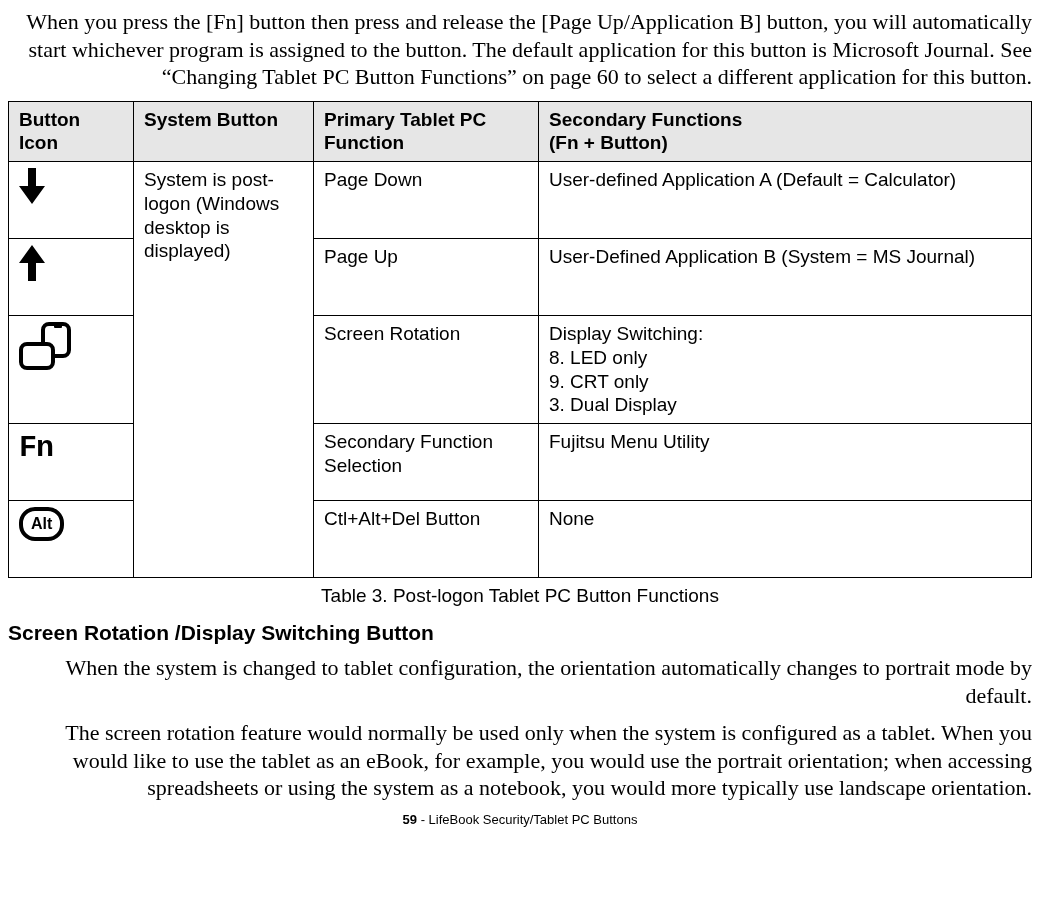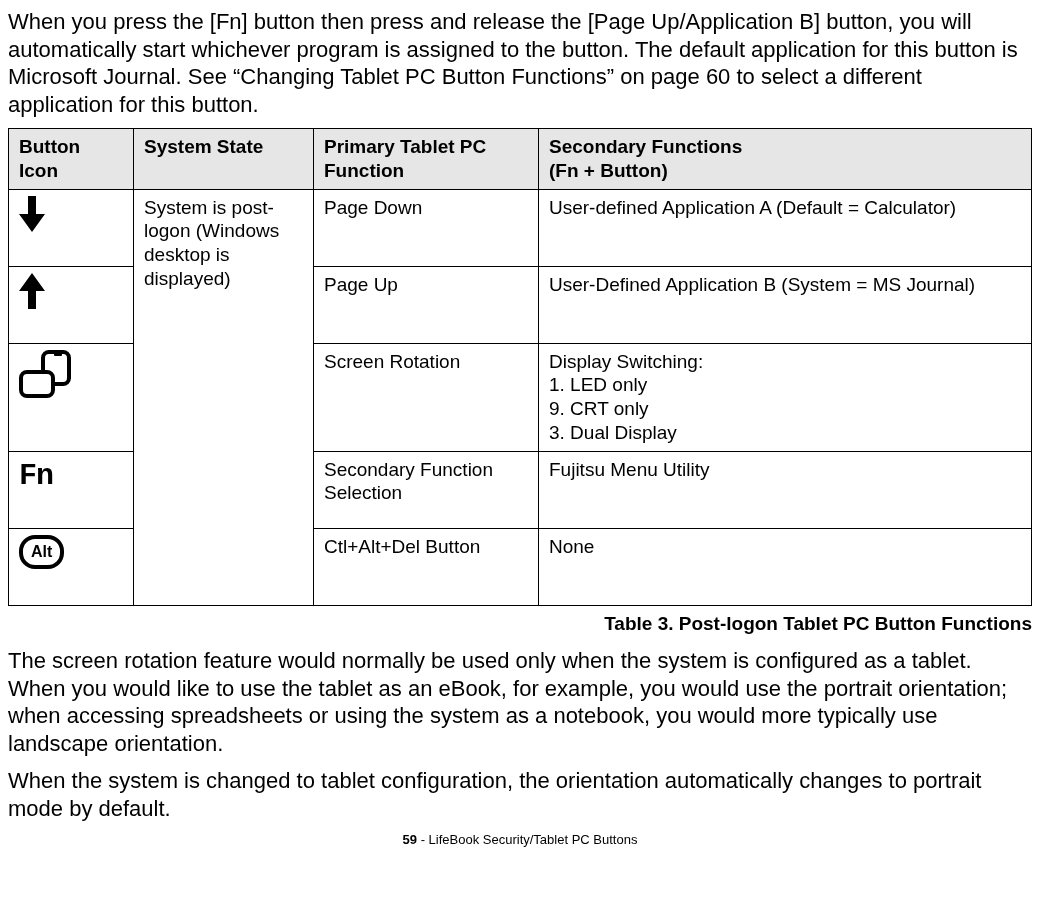--- a/index.html
+++ b/index.html
@@ -10,25 +10,25 @@
     color: #000;
     font-family: Arial, Helvetica, sans-serif;
     font-size: 20px;
     line-height: 1.25;
   }
   .page {
     padding: 8px 8px 16px 8px;
     box-sizing: border-box;
   }
   .body-para {
-    font-family: Liberation Sans, sans-serif;
+    font-family: Liberation Serif, serif;
     font-size: 22px;
     line-height: 1.25;
     margin: 0 0 10px 0;
-    text-align: left;
+    text-align: right;
   }
   table.button-table {
     border-collapse: collapse;
     width: 100%;
     margin: 8px 0 4px 0;
     font-family: Arial, Helvetica, sans-serif;
     font-size: 19px;
   }
   table.button-table th, table.button-table td {
     border: 1px solid #000;
@@ -105,23 +105,23 @@
     border-radius: 1px;
   }
 
   .state-cell {
     vertical-align: top;
     margin-top: 19px;
   }
   .multi-line span { display: block; }
 
   .table-caption {
-    text-align: right;
-    font-family: Arial, Helvetica, sans-serif;
-    font-weight: bold;
+    text-align: center;
+    font-family: Arial, Helvetica, sans-serif;
+    font-weight: normal;
     font-size: 19px;
     margin: 6px 0 12px 0;
   }
 
   .subheading {
     font-family: Arial, Helvetica, sans-serif;
     font-weight: bold;
     font-size: 21px;
     margin: 10px 0 8px 0;
   }
@@ -146,21 +146,21 @@
   <table class="button-table">
     <colgroup>
       <col class="col-icon">
         <col class="col-state">
         <col class="col-primary">
         <col class="col-secondary">
     </colgroup>
     <thead>
       <tr>
         <th>Button Icon</th>
-        <th>System State</th>
+        <th>System Button</th>
         <th>Primary Tablet PC Function</th>
         <th>
           <span class="th-sub">Secondary Functions</span>
           <span class="th-sub">(Fn + Button)</span>
         </th>
       </tr>
     </thead>
     <tbody>
 
       <tr>
@@ -192,21 +192,21 @@
         <td class="icon-cell">
           <span class="rotation-icon">
             <span class="rect back"></span>
             <span class="dash"></span>
             <span class="rect front"></span>
           </span>
         </td>
         <td>Screen Rotation</td>
         <td class="multi-line">
           <span>Display Switching:</span>
-          <span>1. LED only</span>
+          <span>8. LED only</span>
           <span>9. CRT only</span>
           <span>3. Dual Display</span>
         </td>
       </tr>
 
       <tr>
         <td class="icon-cell">
           <span class="fn-text">Fn</span>
         </td>
         <td>Secondary Function Selection</td>
@@ -218,22 +218,23 @@
           <span class="alt-key">Alt</span>
         </td>
         <td>Ctl+Alt+Del Button</td>
         <td>None</td>
       </tr>
     </tbody>
   </table>
 
   <div class="table-caption">Table 3.  Post-logon Tablet PC Button Functions</div>
 
+  <div class="subheading">Screen Rotation /Display Switching Button</div>
+
+  <p class="body-para">When the system is changed to tablet configuration, the orientation automatically changes to portrait mode by default.</p>
 
   <p class="body-para">The screen rotation feature would normally be used only when the system is configured as a tablet. When you would like to use the tablet as an eBook, for example, you would use the portrait orientation; when accessing spreadsheets or using the system as a notebook, you would more typically use landscape orientation.</p>
-
-  <p class="body-para">When the system is changed to tablet configuration, the orientation automatically changes to portrait mode by default.</p>
 
   <div class="footer">
     <span class="pg">59</span><span> - </span><span>LifeBook Security/Tablet PC Buttons</span>
   </div>
 
 </div>
 
 </body></html>

